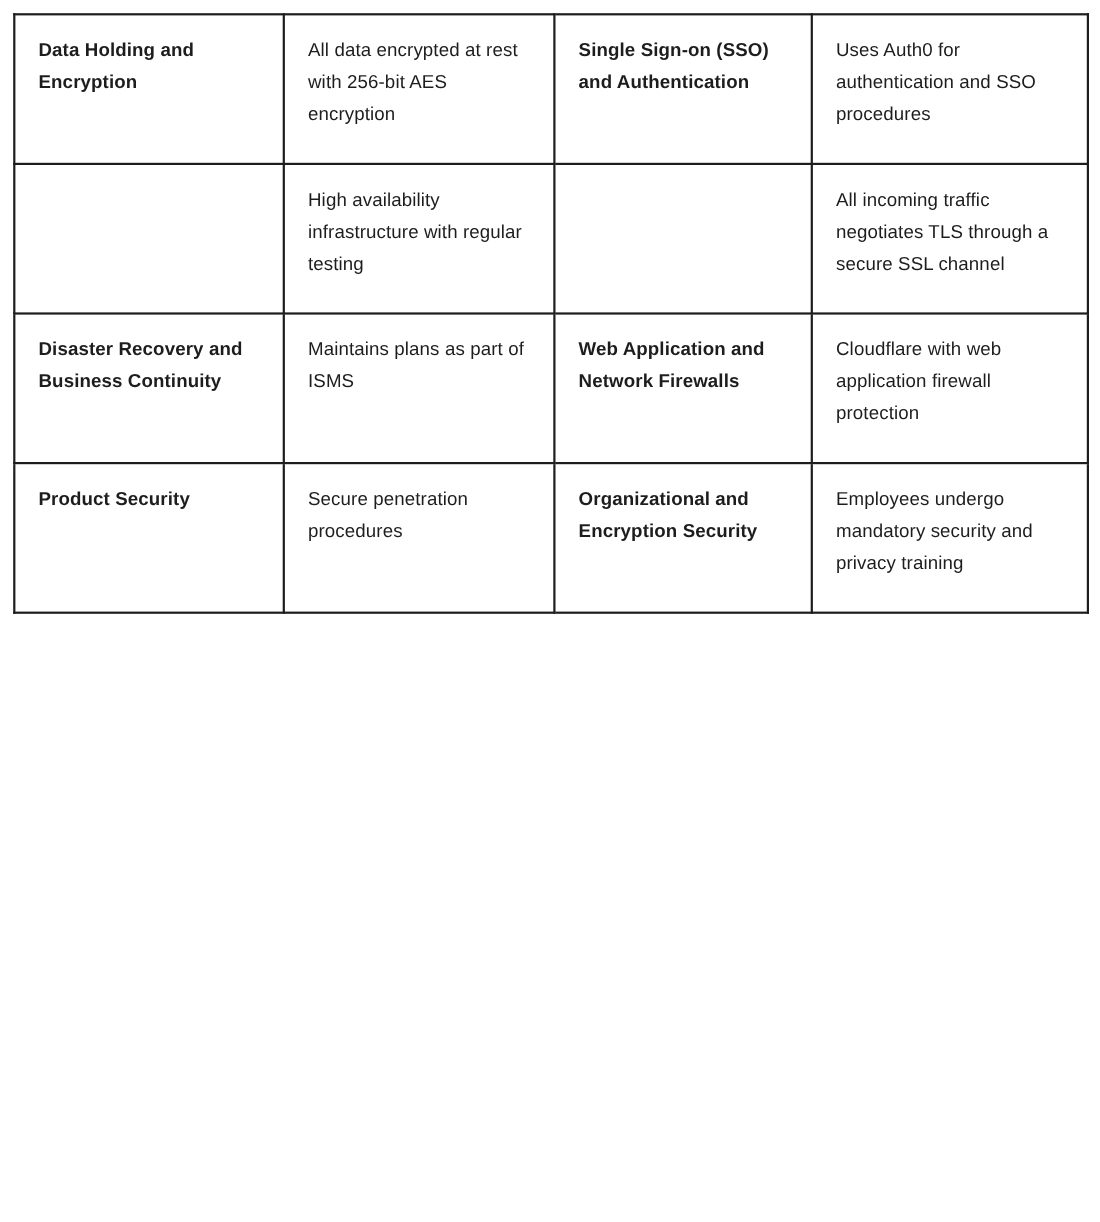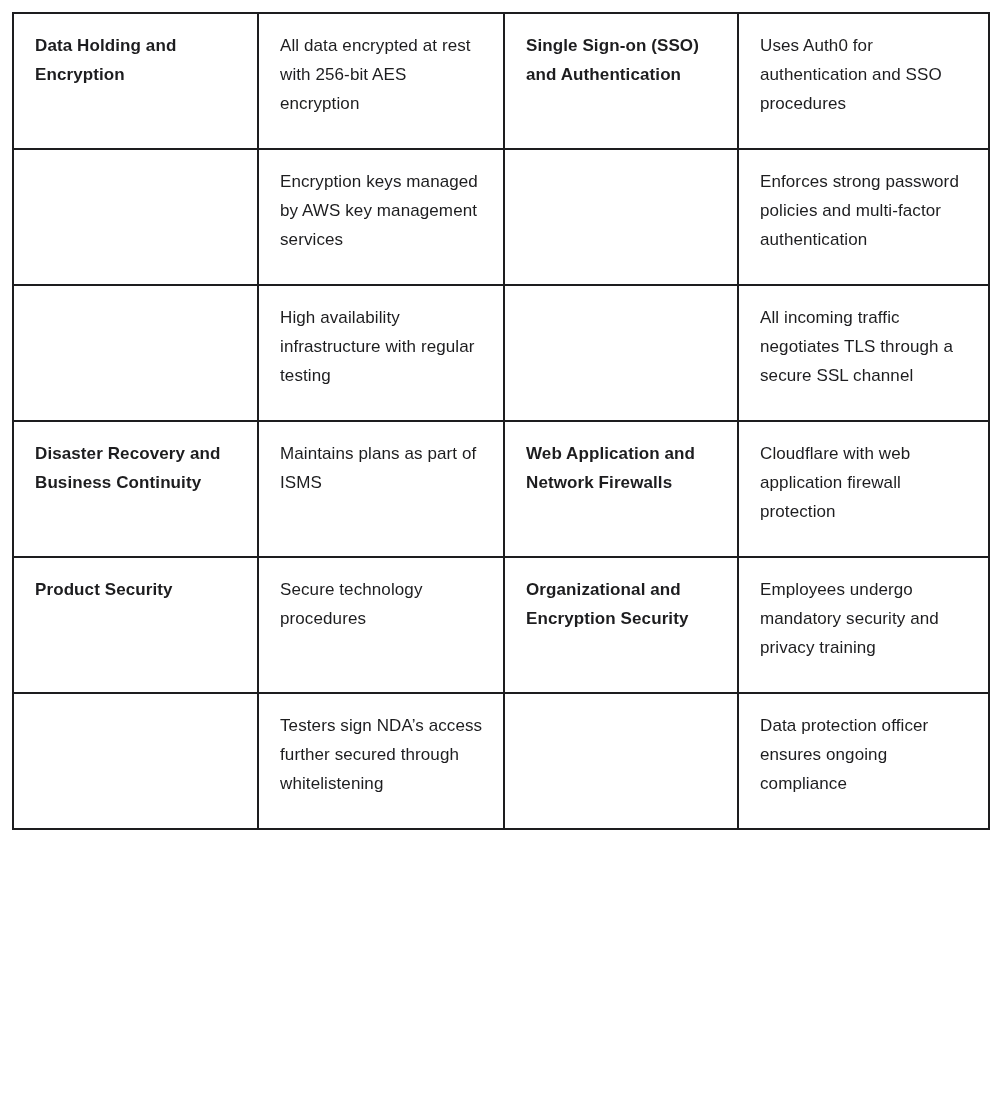--- a/index.html
+++ b/index.html
@@ -53,43 +53,31 @@
     </colgroup>
     <tbody>
       <tr>
         <td class="cat">Data Holding and Encryption</td>
         <td>All data encrypted at rest with 256-bit AES encryption</td>
         <td class="cat">Single Sign-on (SSO) and Authentication</td>
         <td>Uses Auth0 for authentication and SSO procedures</td>
       </tr>
       <tr>
         <td class="cat"></td>
-        <td>Encryption keys managed by AWS key management services</td>
-        <td class="cat"></td>
-        <td>Enforces strong password policies and multi-factor authentication</td>
-      </tr>
-      <tr>
-        <td class="cat"></td>
         <td>High availability infrastructure with regular testing</td>
         <td class="cat"></td>
         <td>All incoming traffic negotiates TLS through a secure SSL channel</td>
       </tr>
       <tr>
         <td class="cat">Disaster Recovery and Business Continuity</td>
         <td>Maintains plans as part of ISMS</td>
         <td class="cat">Web Application and Network Firewalls</td>
         <td>Cloudflare with web application firewall protection</td>
       </tr>
       <tr>
         <td class="cat">Product Security</td>
-        <td>Secure technology procedures</td>
+        <td>Secure penetration procedures</td>
         <td class="cat">Organizational and Encryption Security</td>
         <td>Employees undergo mandatory security and privacy training</td>
-      </tr>
-      <tr>
-        <td class="cat"></td>
-        <td>Testers sign NDA’s access further secured through whitelistening</td>
-        <td class="cat"></td>
-        <td>Data protection officer ensures ongoing compliance</td>
       </tr>
     </tbody>
   </table>
 </div>
 
 </body></html>

